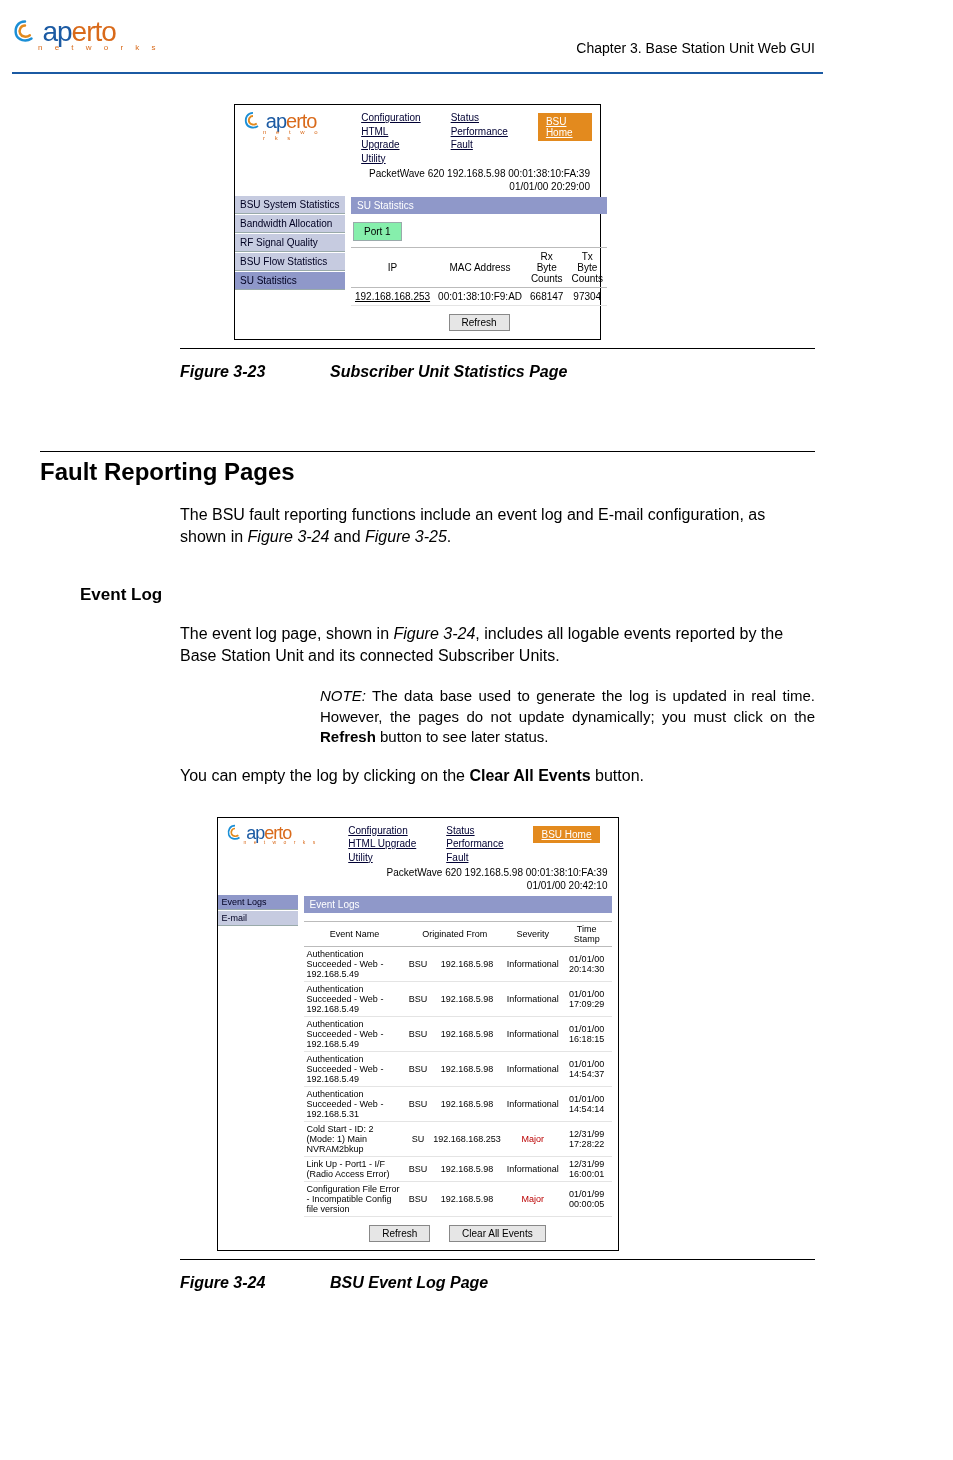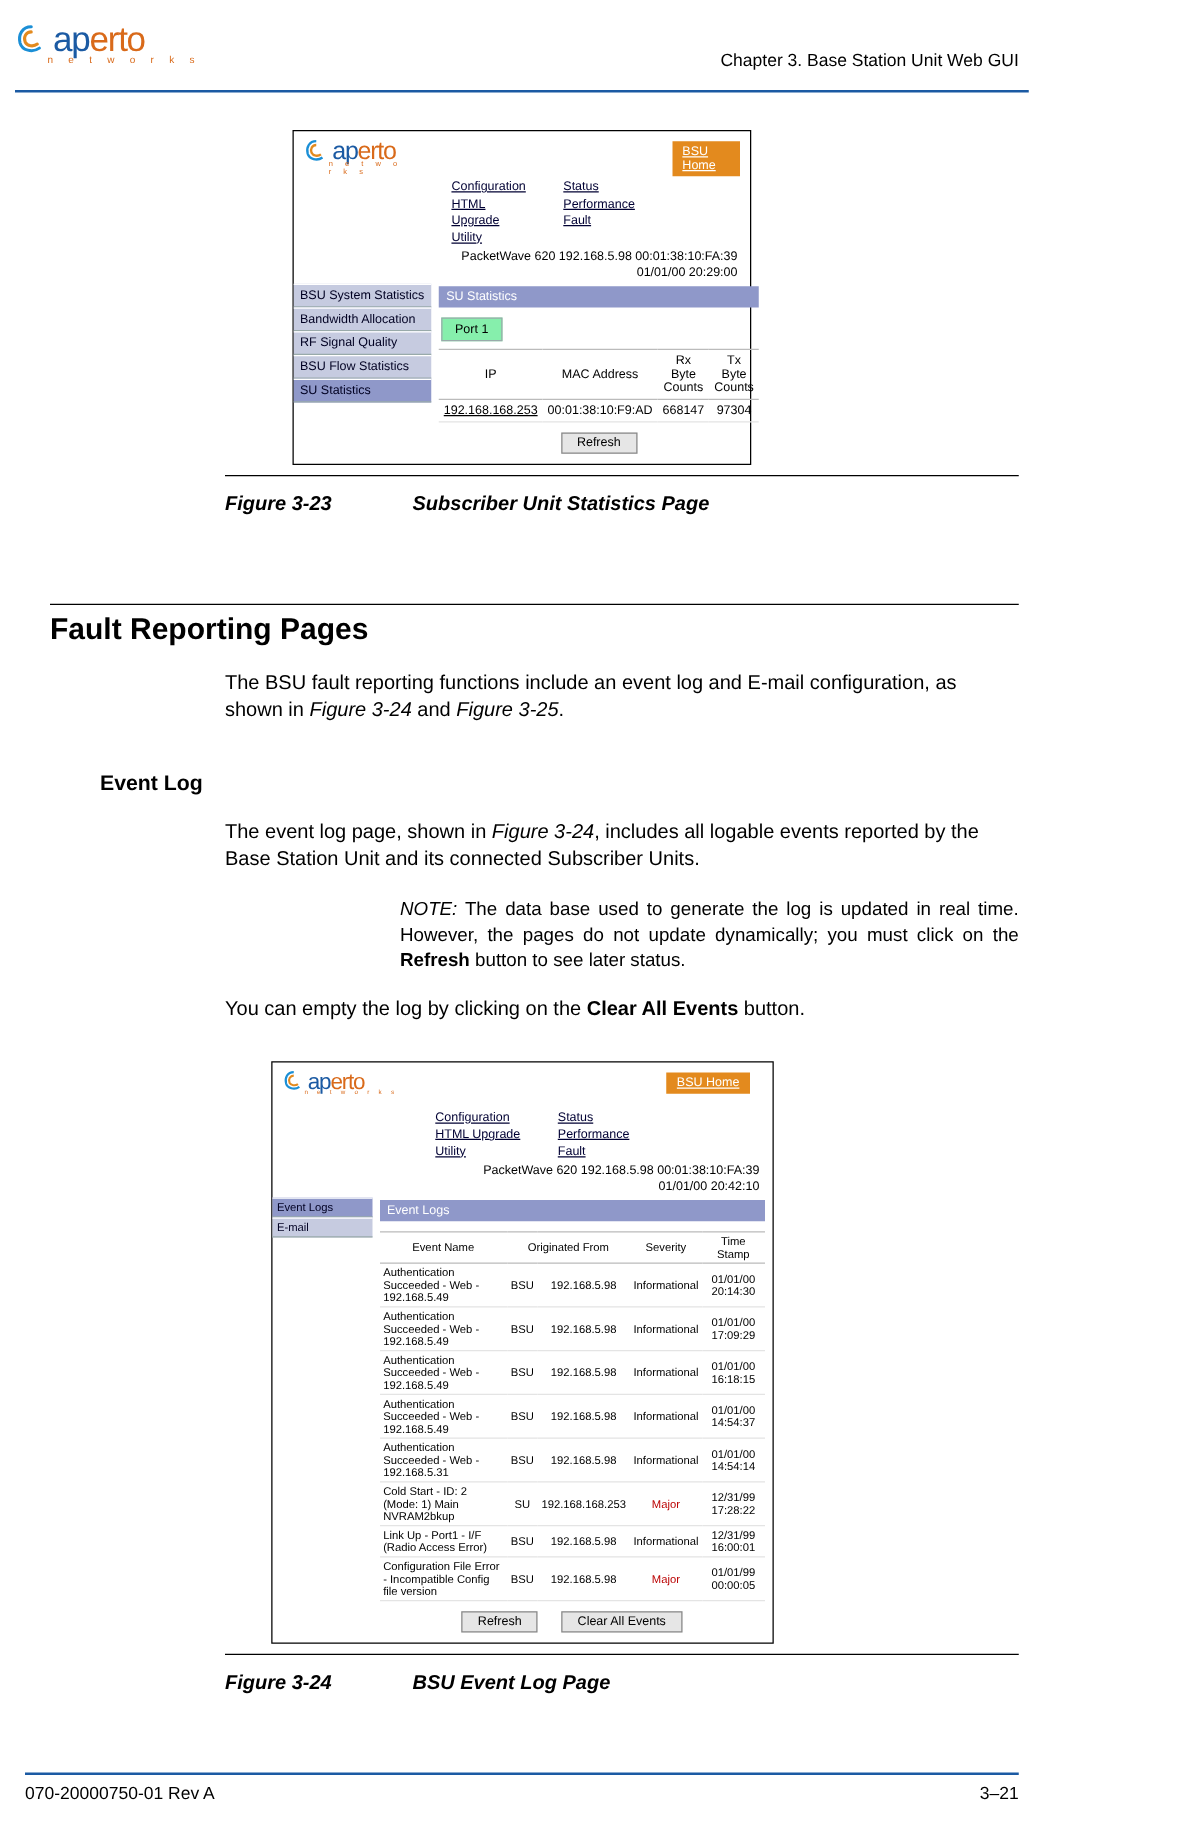--- a/index.html
+++ b/index.html
@@ -112,21 +112,21 @@
   
   .shot {
     border:1px solid #000;
     background:#fff;
     margin: 30px auto 0 auto;
     font-family: Tahoma, Verdana, sans-serif;
     font-size: 10px;
     color:#000;
   }
   .shot .topbar { display:flex; align-items:flex-start; padding:6px 8px 2px 8px; gap:30px; }
-  .shot .topbar .links { font-size:10px; line-height:1.35;margin-top:32px; }
+  .shot .topbar .links { font-size:10px; line-height:1.35; }
   .shot .topbar .links span { display:block; text-decoration:underline; color:#003; }
   .shot .bsu-home {
     background:#e38a1e; color:#fff; font-size:10px; padding:3px 8px;
     text-decoration:underline; align-self:flex-start; margin-top:2px;
   }
   .shot .packetline {
     text-align:right; font-size:10px; padding:0 10px 2px 0; line-height:1.3;
   }
   .shot .main { display:flex; }
   .shot .sidebar { width:110px; flex:none; }
@@ -375,19 +375,14 @@
       </div>
     </div>
 
     <hr class="fig-rule">
     <div class="fig-caption">
       <span class="fn">Figure 3-24</span><span>BSU Event Log Page</span>
     </div>
 
   </div>
 
-  <div class="ftr">
-    <hr class="ftr-rule" style="margin:0 0 6px 0;">
-    <span class="doc">070-20000750-01 Rev A</span>
-    <span class="pg">3–21</span>
-  </div>
 
 </div>
 
 </body></html>

